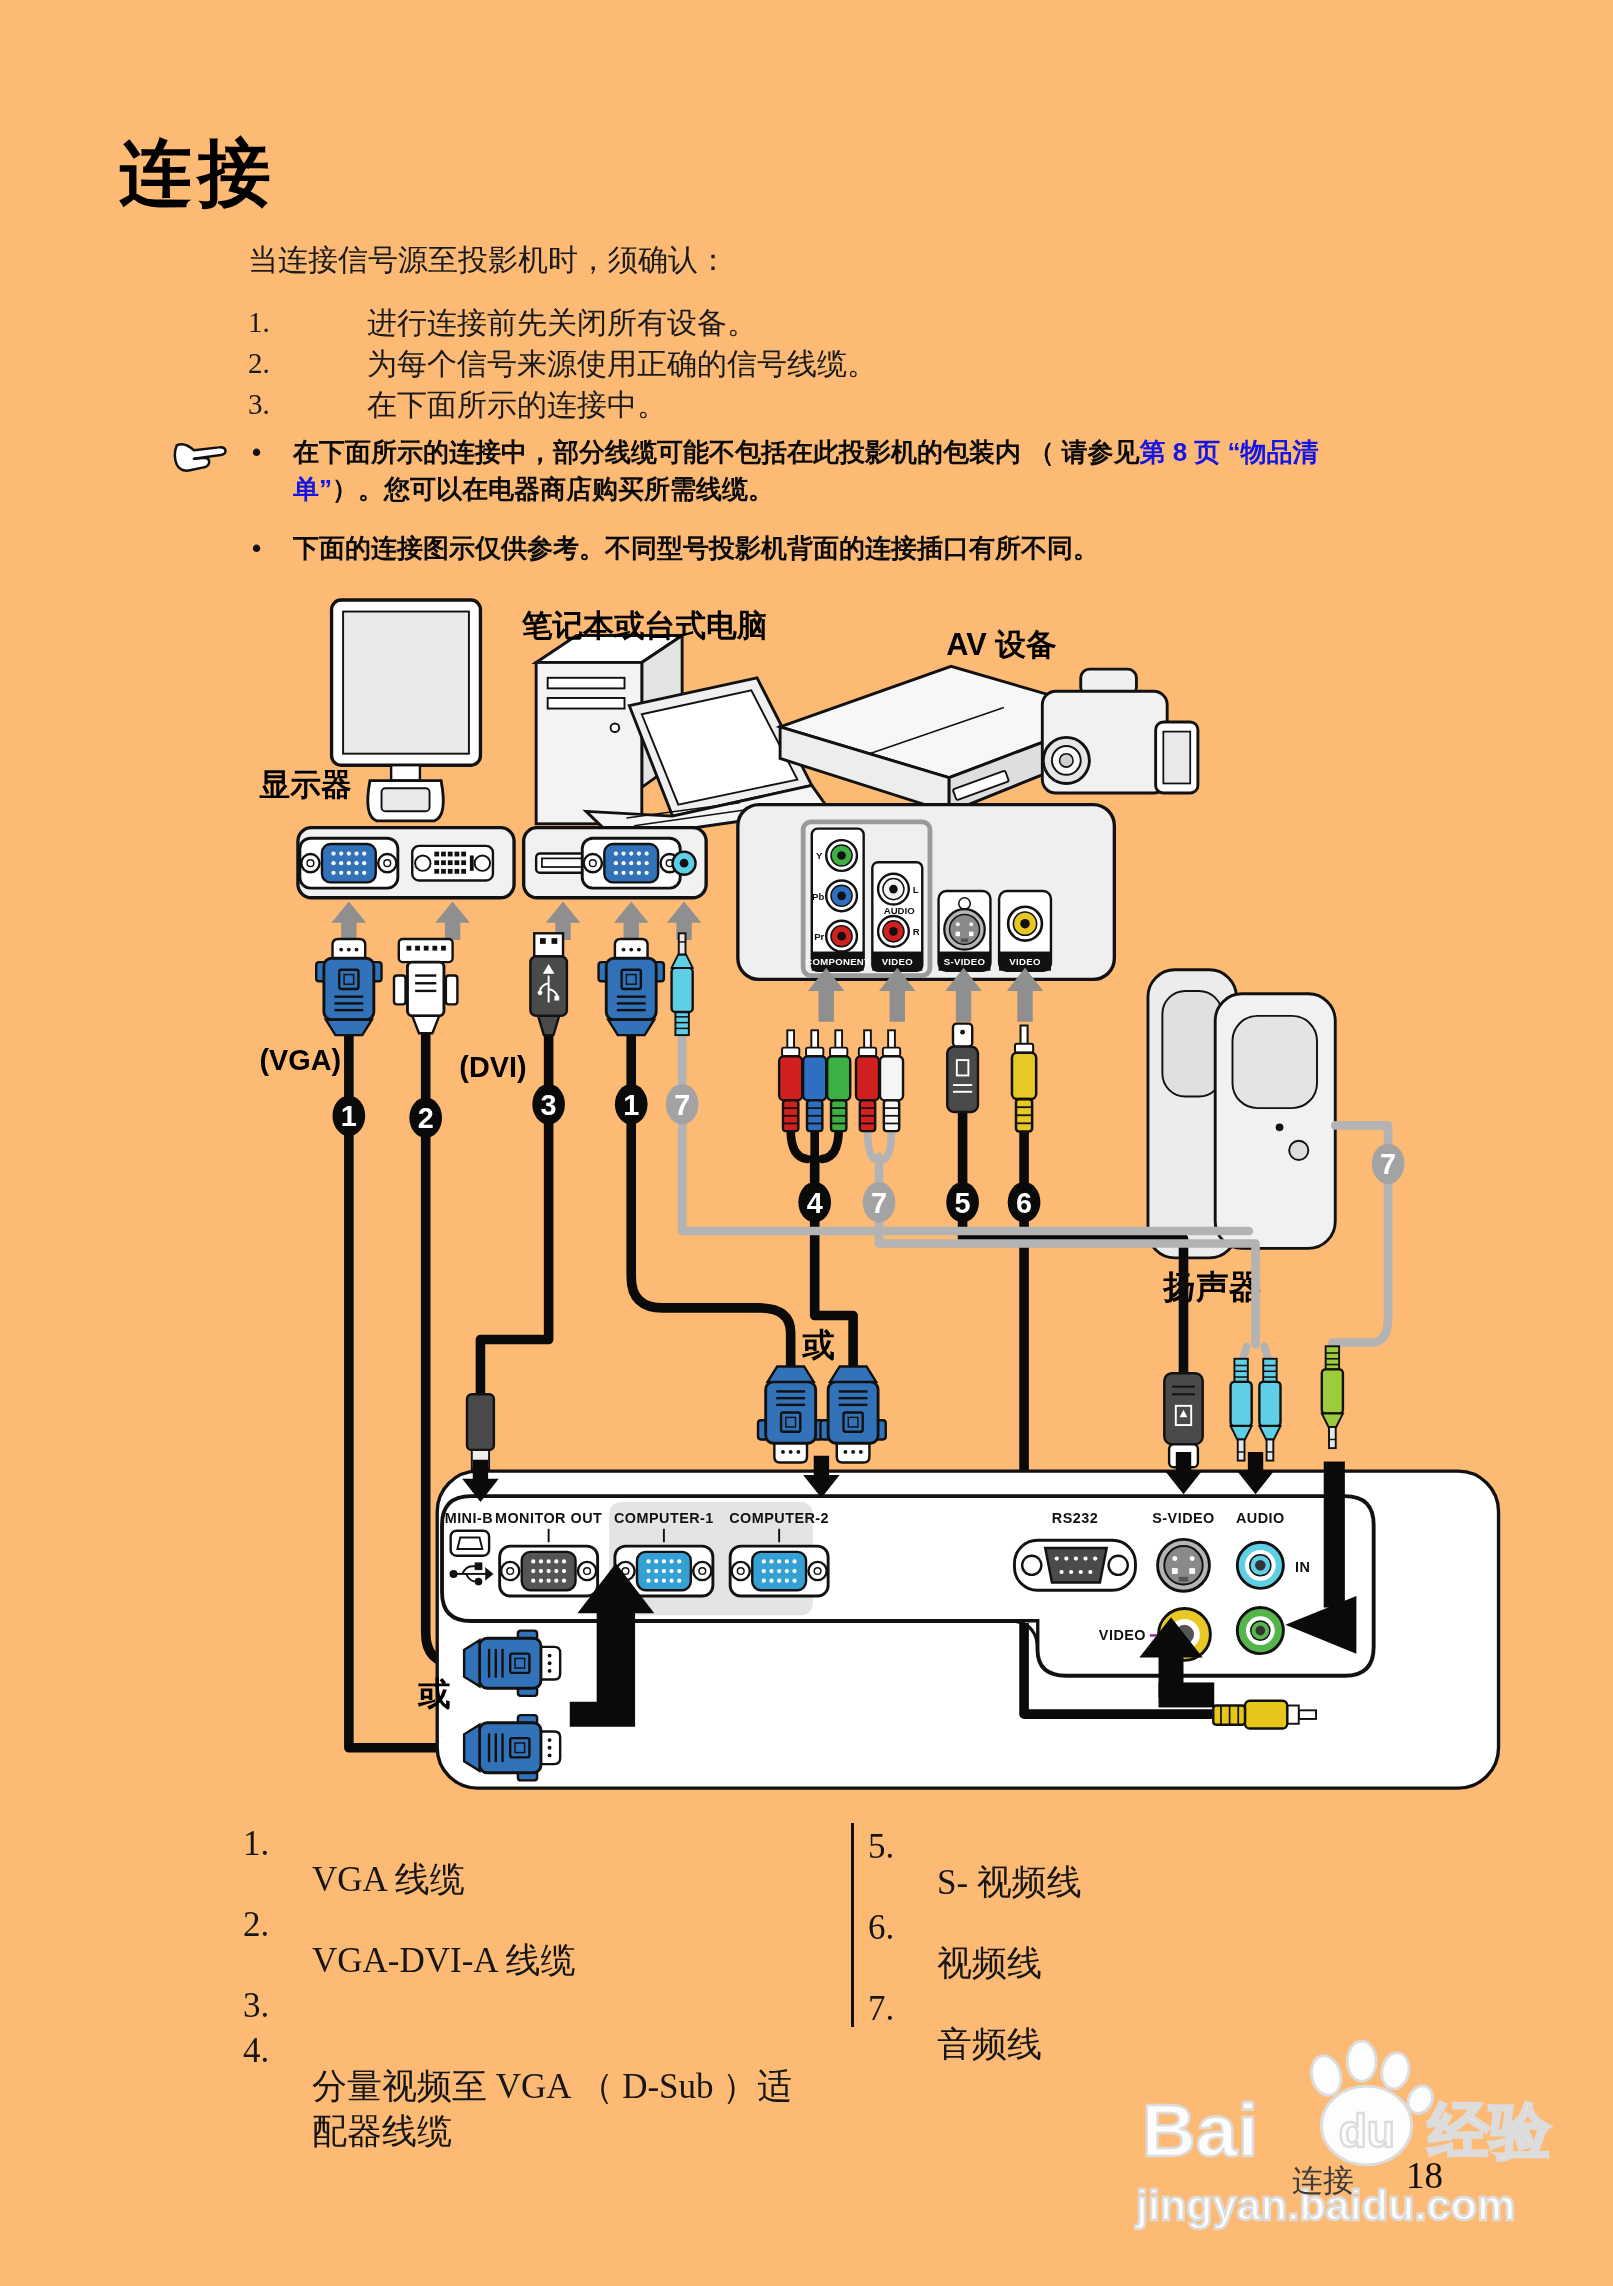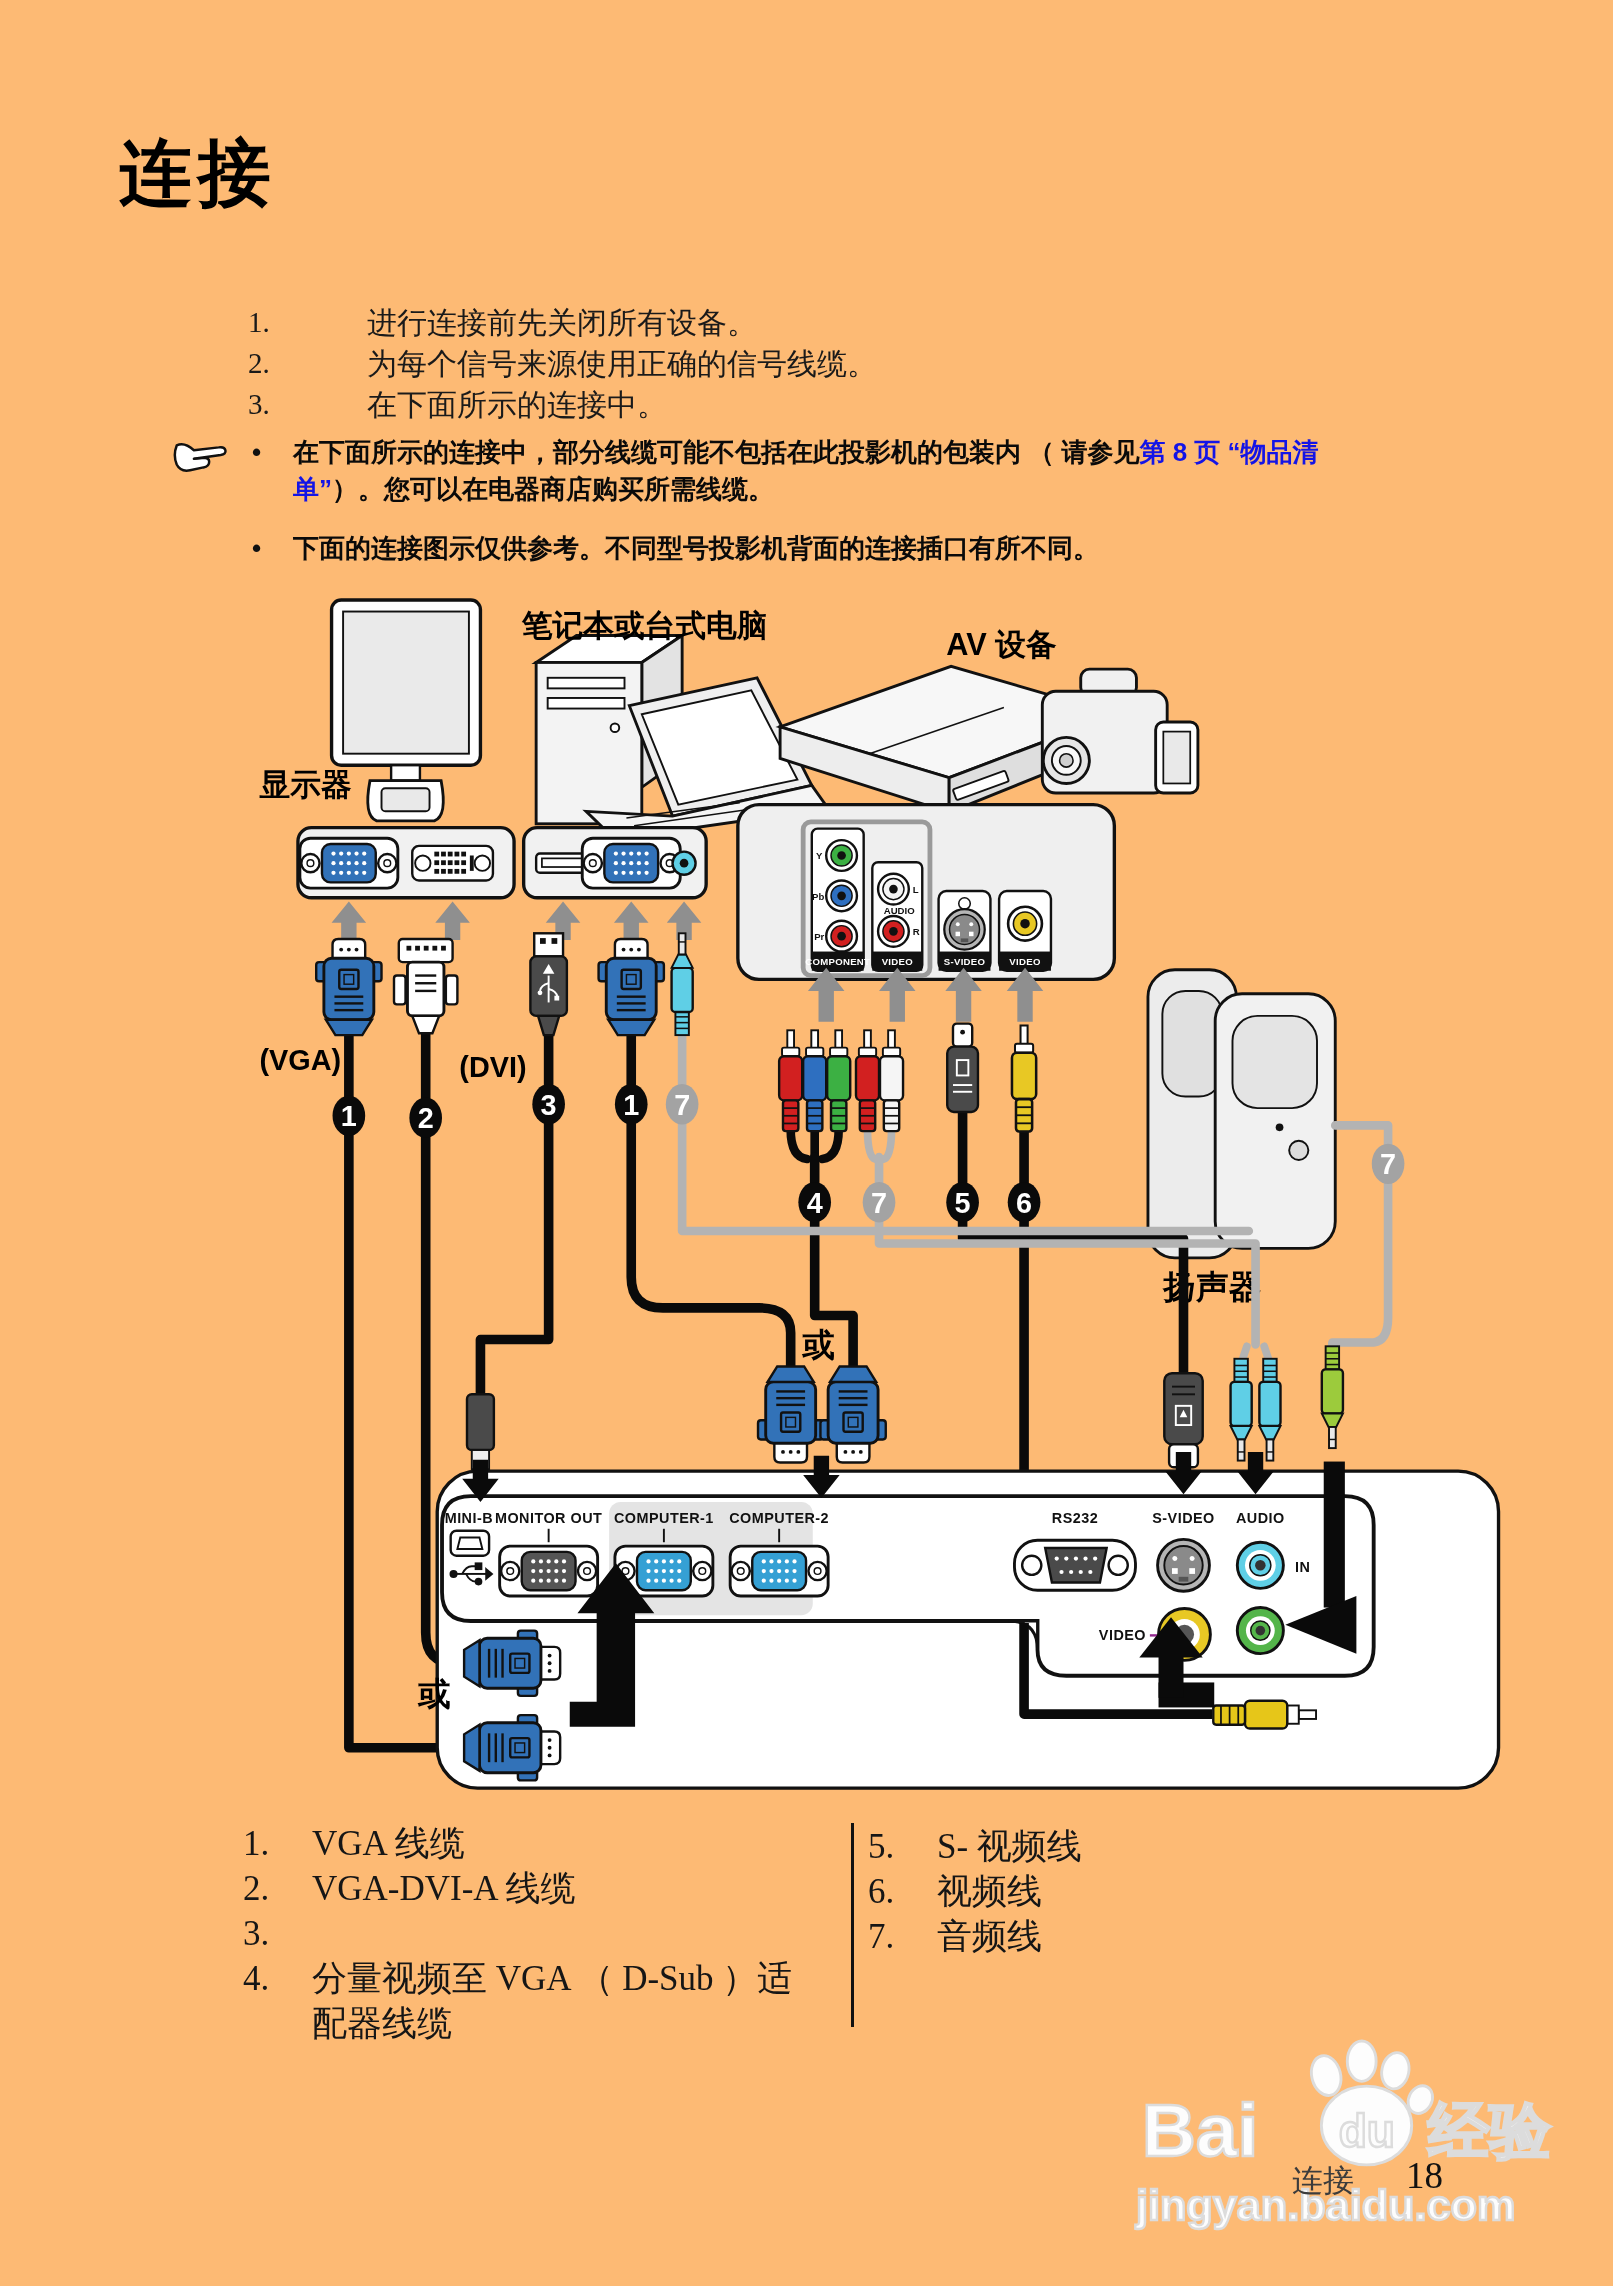--- a/index.html
+++ b/index.html
@@ -9,21 +9,21 @@
   .title{left:119px;top:125px;font-size:73px;font-weight:900;letter-spacing:5.8px;color:#000;}
   .intro{left:248px;top:240px;font-size:30px;color:#1a1a1a;}
   .steps{left:248px;top:302px;}
   .step-row{display:flex;line-height:41px;}
   .step-num{width:83px;font-family:"Liberation Serif",serif;font-size:29px;color:#1a1a1a;}
   .step-text{font-size:30px;color:#1a1a1a;margin-left:36px;}
   .note-bullet{font-size:26px;font-weight:bold;line-height:36px;}
   .note-text{font-size:26px;font-weight:bold;line-height:37px;color:#0a0a0a;white-space:nowrap;}
   .link{color:#1414e6;cursor:pointer;}
   .legend-num{font-family:"Liberation Serif",serif;font-size:35px;width:69px;flex:none;color:#161616;}
-  .legend-text{font-family:"Liberation Serif",serif;font-size:35px;color:#161616;}
+  .legend-text{font-family:"Liberation Serif",serif;font-size:35px;color:#161616;margin-top:36px;}
   .legend-row{display:flex;line-height:45px;}
   .legend-left{left:243px;top:1821px;width:615px;}
   .legend-left .legend-text{width:485px;}
   .legend-right{left:868px;top:1824px;width:403px;}
   .divider{left:851px;top:1823px;width:2.9px;height:204px;background:#111;}
   .footer-section{left:1292px;top:2160px;font-size:31px;color:#3c3c3c;}
   .footer-page{left:1406px;top:2154px;font-family:"Liberation Serif",serif;font-size:37px;color:#111;}
   svg text{font-family:"Liberation Sans",sans-serif;}
   .plabel{font-size:15px;font-weight:bold;fill:#111;letter-spacing:.5px;}
   .cjk{font-weight:bold;fill:#000;}
@@ -31,20 +31,21 @@
   .avbadge{font-size:10px;font-weight:bold;fill:#fff;letter-spacing:.3px;}
   .avpin{font-size:10px;font-weight:bold;fill:#111;}
   .wm{font-weight:bold;fill:#fdfdfd;stroke:#dcdcdc;stroke-width:2.5px;}
 </style>
 </head>
 <body>
 
 <div class="page">
 
   <div class="abs title">连接</div>
+  <div class="abs intro">当连接信号源至投影机时，须确认：</div>
 
   <div class="abs steps">
     <div class="step-row">
       <span class="step-num">1.</span>
       <span class="step-text">进行连接前先关闭所有设备。</span>
     </div>
     <div class="step-row">
       <span class="step-num">2.</span>
       <span class="step-text">为每个信号来源使用正确的信号线缆。</span>
     </div>

